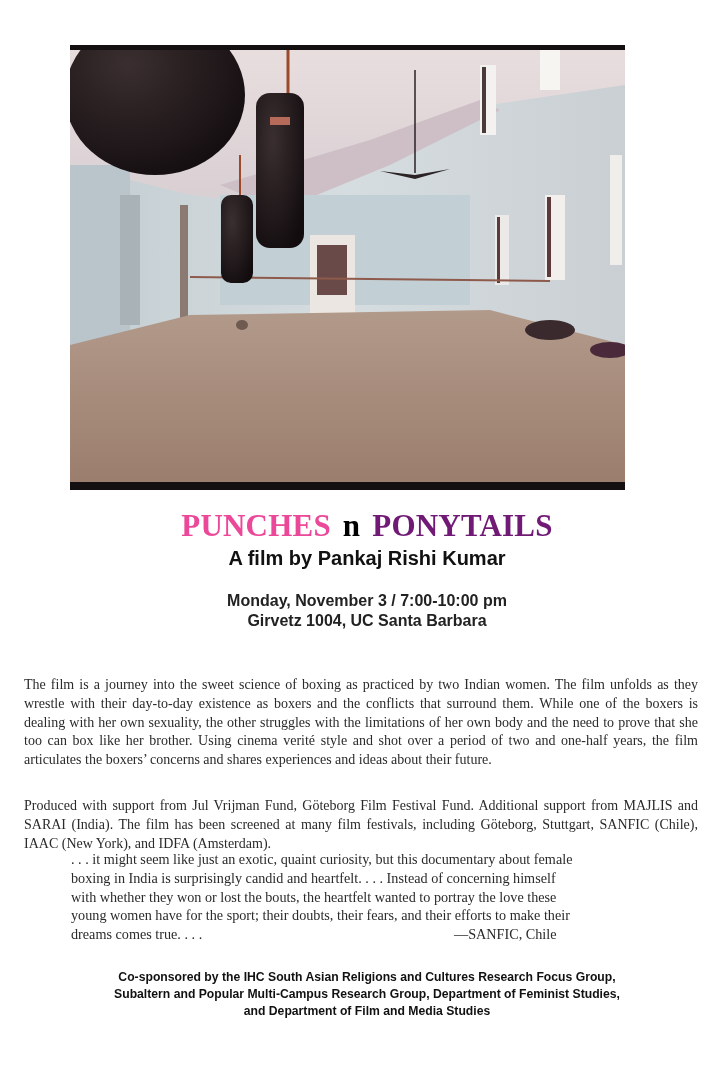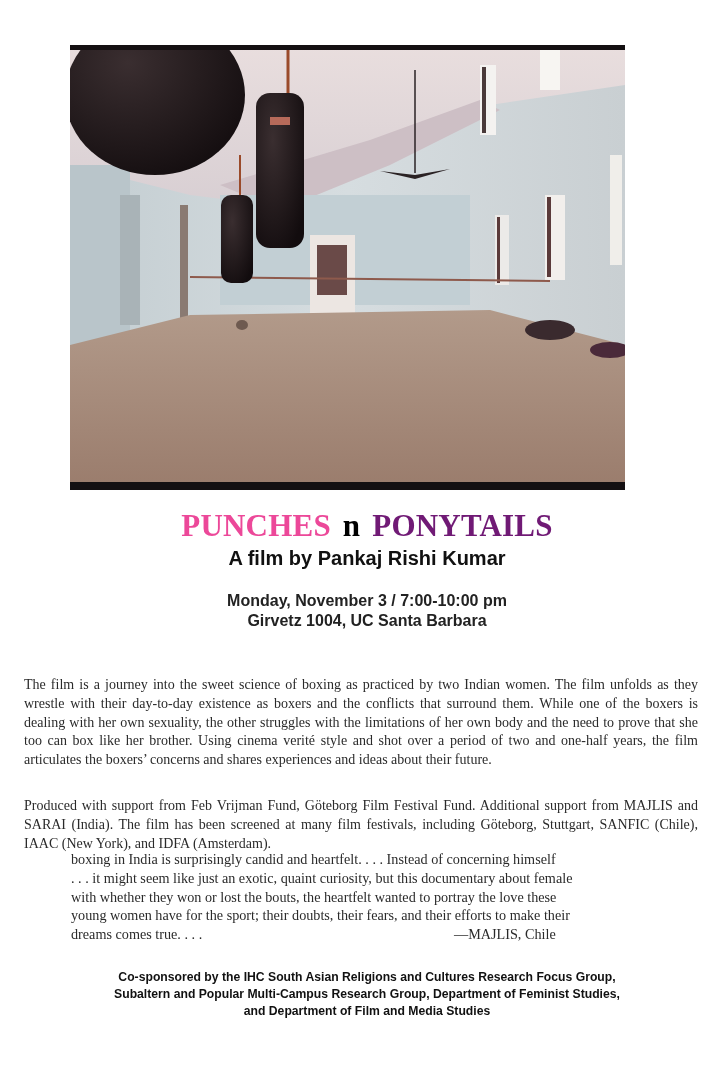--- a/index.html
+++ b/index.html
@@ -137,28 +137,28 @@
 
 <div class="title">
   <span class="t1">PUNCHES</span><span class="t2">n</span><span class="t3">PONYTAILS</span>
 </div>
 <div class="subtitle">A film by Pankaj Rishi Kumar</div>
 
 <div class="when">Monday, November 3 / 7:00-10:00 pm</div>
 <div class="where">Girvetz 1004, UC Santa Barbara</div>
 
 <p class="para para1">The film is a journey into the sweet science of boxing as practiced by two Indian women. The film unfolds as they wrestle with their day-to-day existence as boxers and the conflicts that surround them. While one of the boxers is dealing with her own sexuality, the other struggles with the limitations of her own body and the need to prove that she too can box like her brother. Using cinema verité style and shot  over a period of two and one-half years, the film articulates the boxers’ concerns and shares experiences and ideas about their future.</p>
-<p class="para para2">Produced with support from Feb Vrijman Fund, Göteborg Film Festival Fund. Additional support from MAJLIS and SARAI (India). The film has been screened at many film festivals, including Göteborg, Stuttgart, SANFIC (Chile), IAAC (New York), and IDFA (Amsterdam).</p>
+<p class="para para2">Produced with support from Jul Vrijman Fund, Göteborg Film Festival Fund. Additional support from MAJLIS and SARAI (India). The film has been screened at many film festivals, including Göteborg, Stuttgart, SANFIC (Chile), IAAC (New York), and IDFA (Amsterdam).</p>
 
 <div class="quote">
+  <span class="ql">. . . it might seem like just an exotic, quaint curiosity, but this documentary about female</span>
   <span class="ql">boxing in India is surprisingly candid and heartfelt. . . . Instead of concerning himself</span>
-  <span class="ql">. . . it might seem like just an exotic, quaint curiosity, but this documentary about female</span>
   <span class="ql">with whether they won or lost the bouts, the heartfelt wanted to portray the love these</span>
   <span class="ql">young women have for the sport; their doubts, their fears, and their efforts to make their</span>
   <span class="ql">dreams comes true. . . .</span>
-  <span class="attrib">—MAJLIS, Chile</span>
+  <span class="attrib">—SANFIC, Chile</span>
 </div>
 
 <div class="sponsors">
   <span>Co-sponsored by the IHC South Asian Religions and Cultures Research Focus Group,</span>
   <span>Subaltern and Popular Multi-Campus Research Group,  Department of Feminist Studies,</span>
   <span>and Department of Film and Media Studies</span>
 </div>
 
 </body></html>

